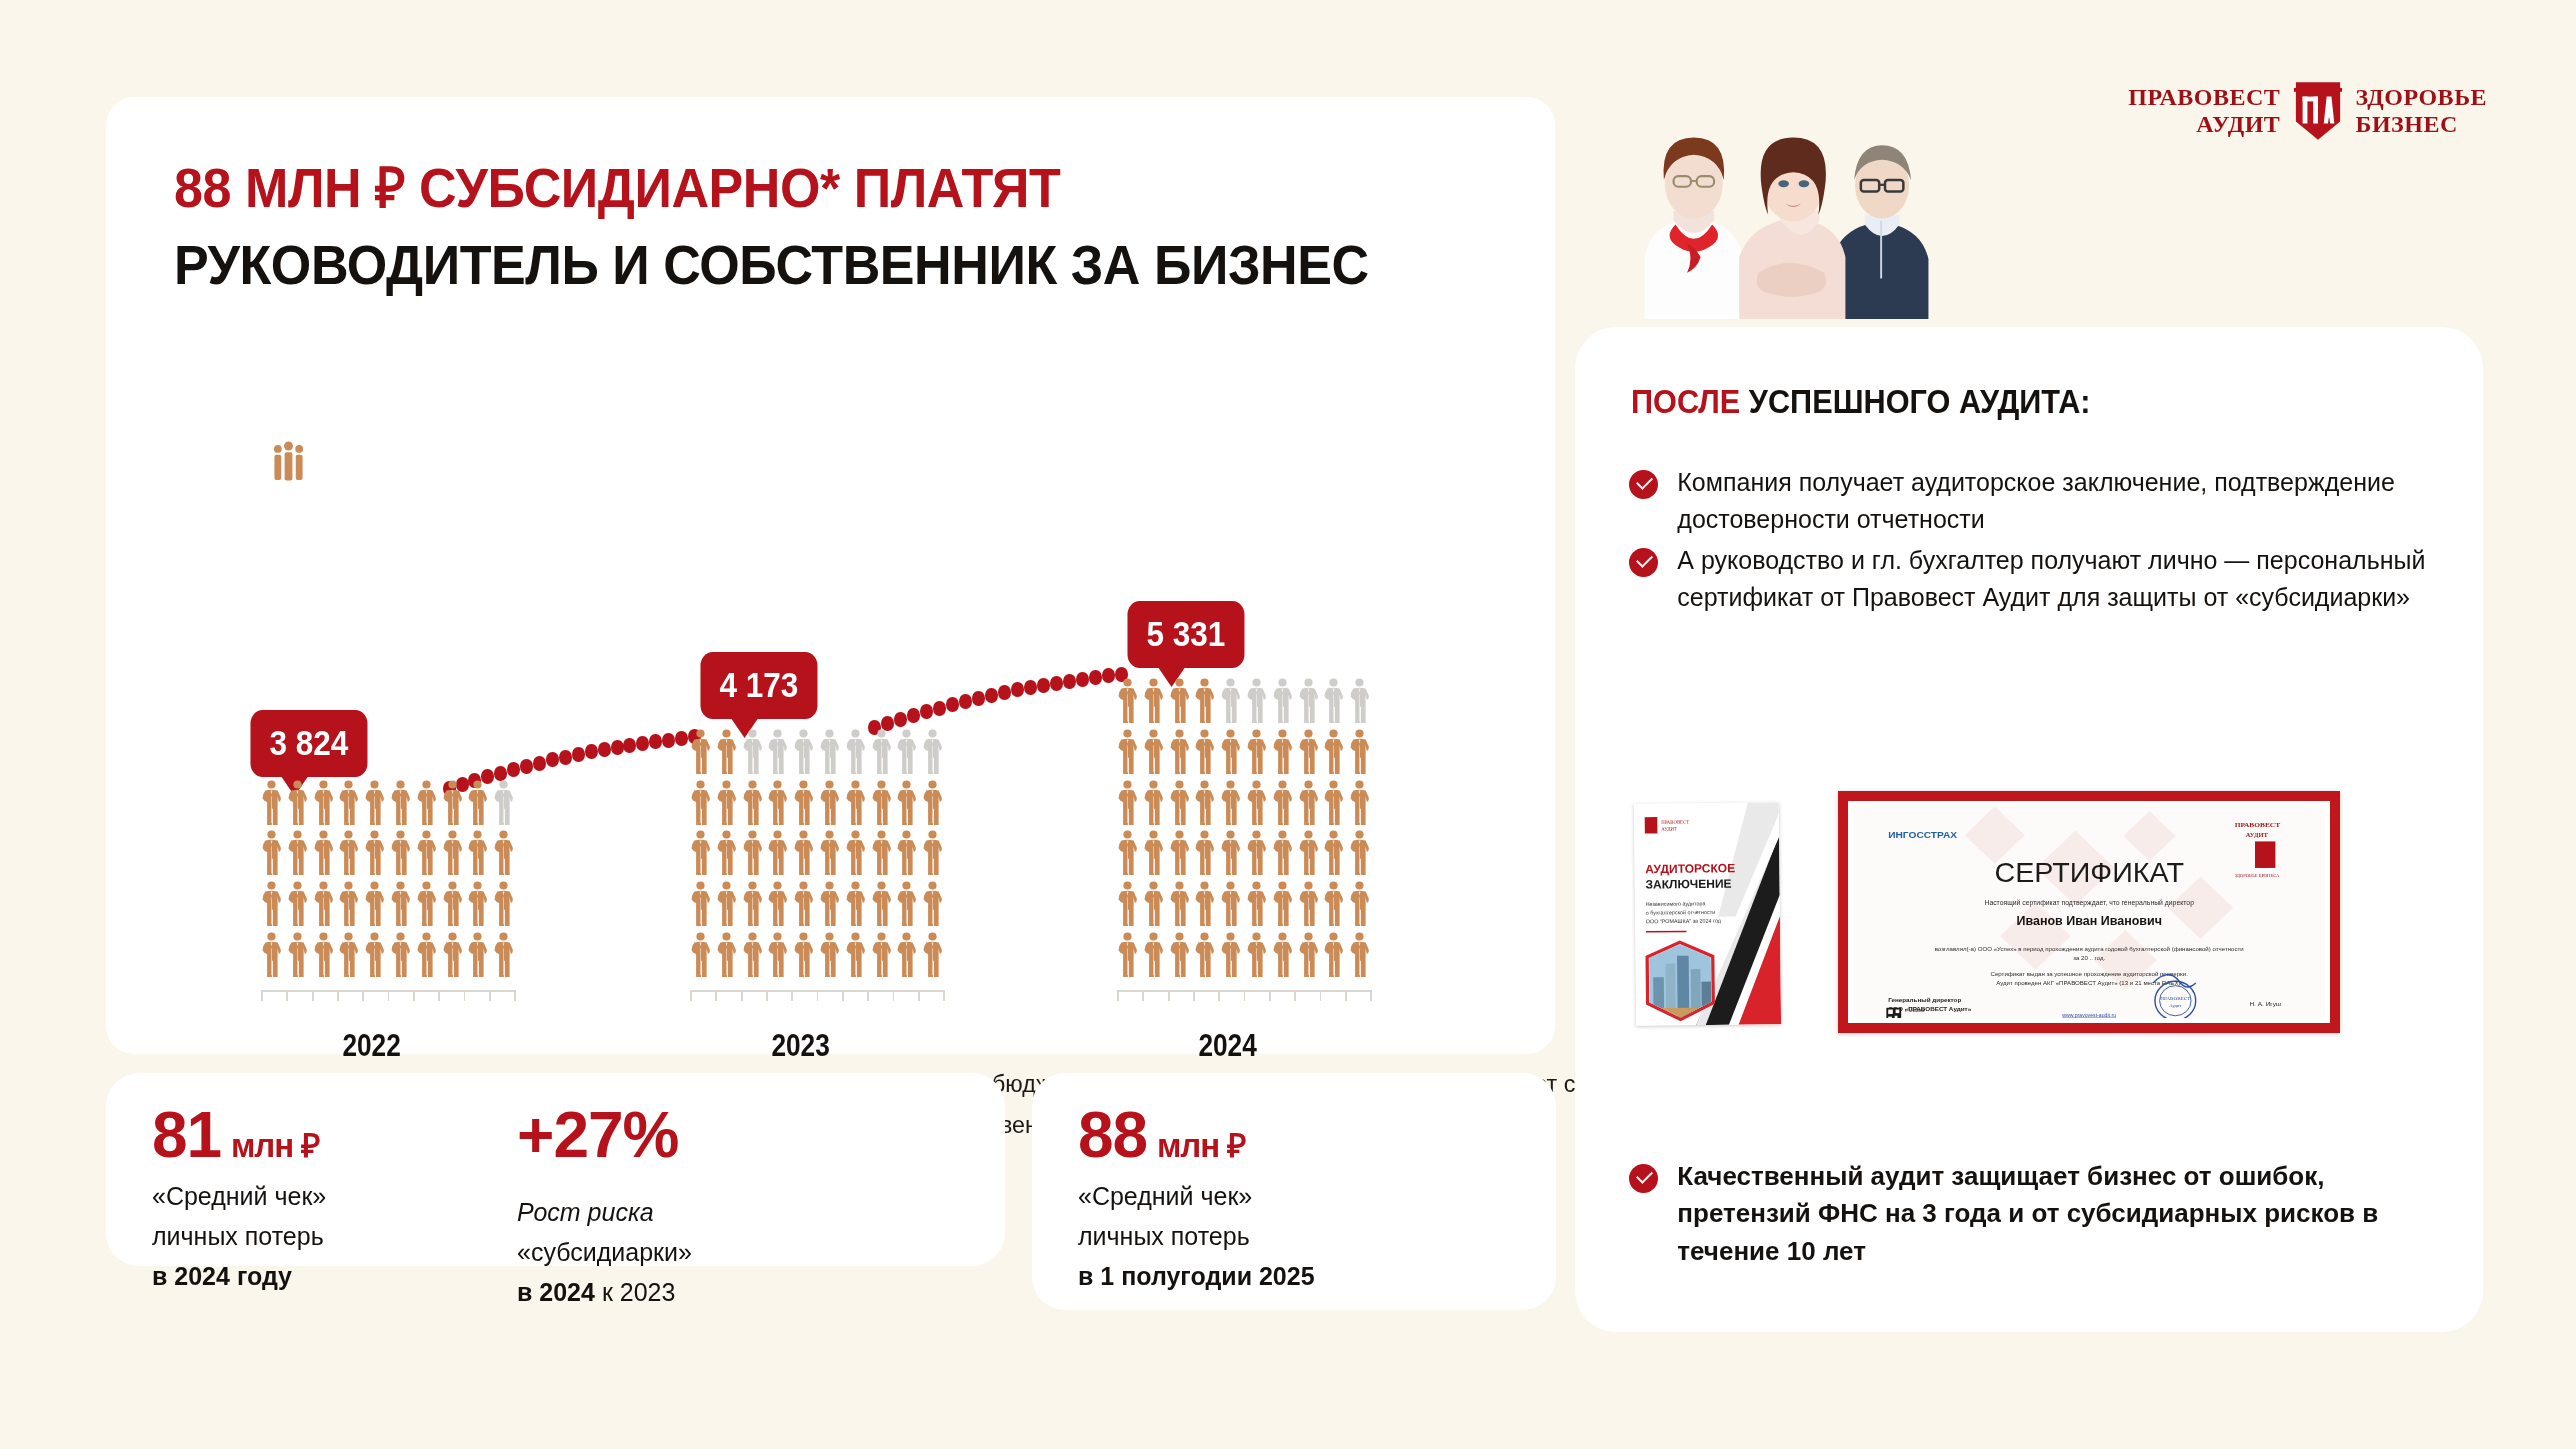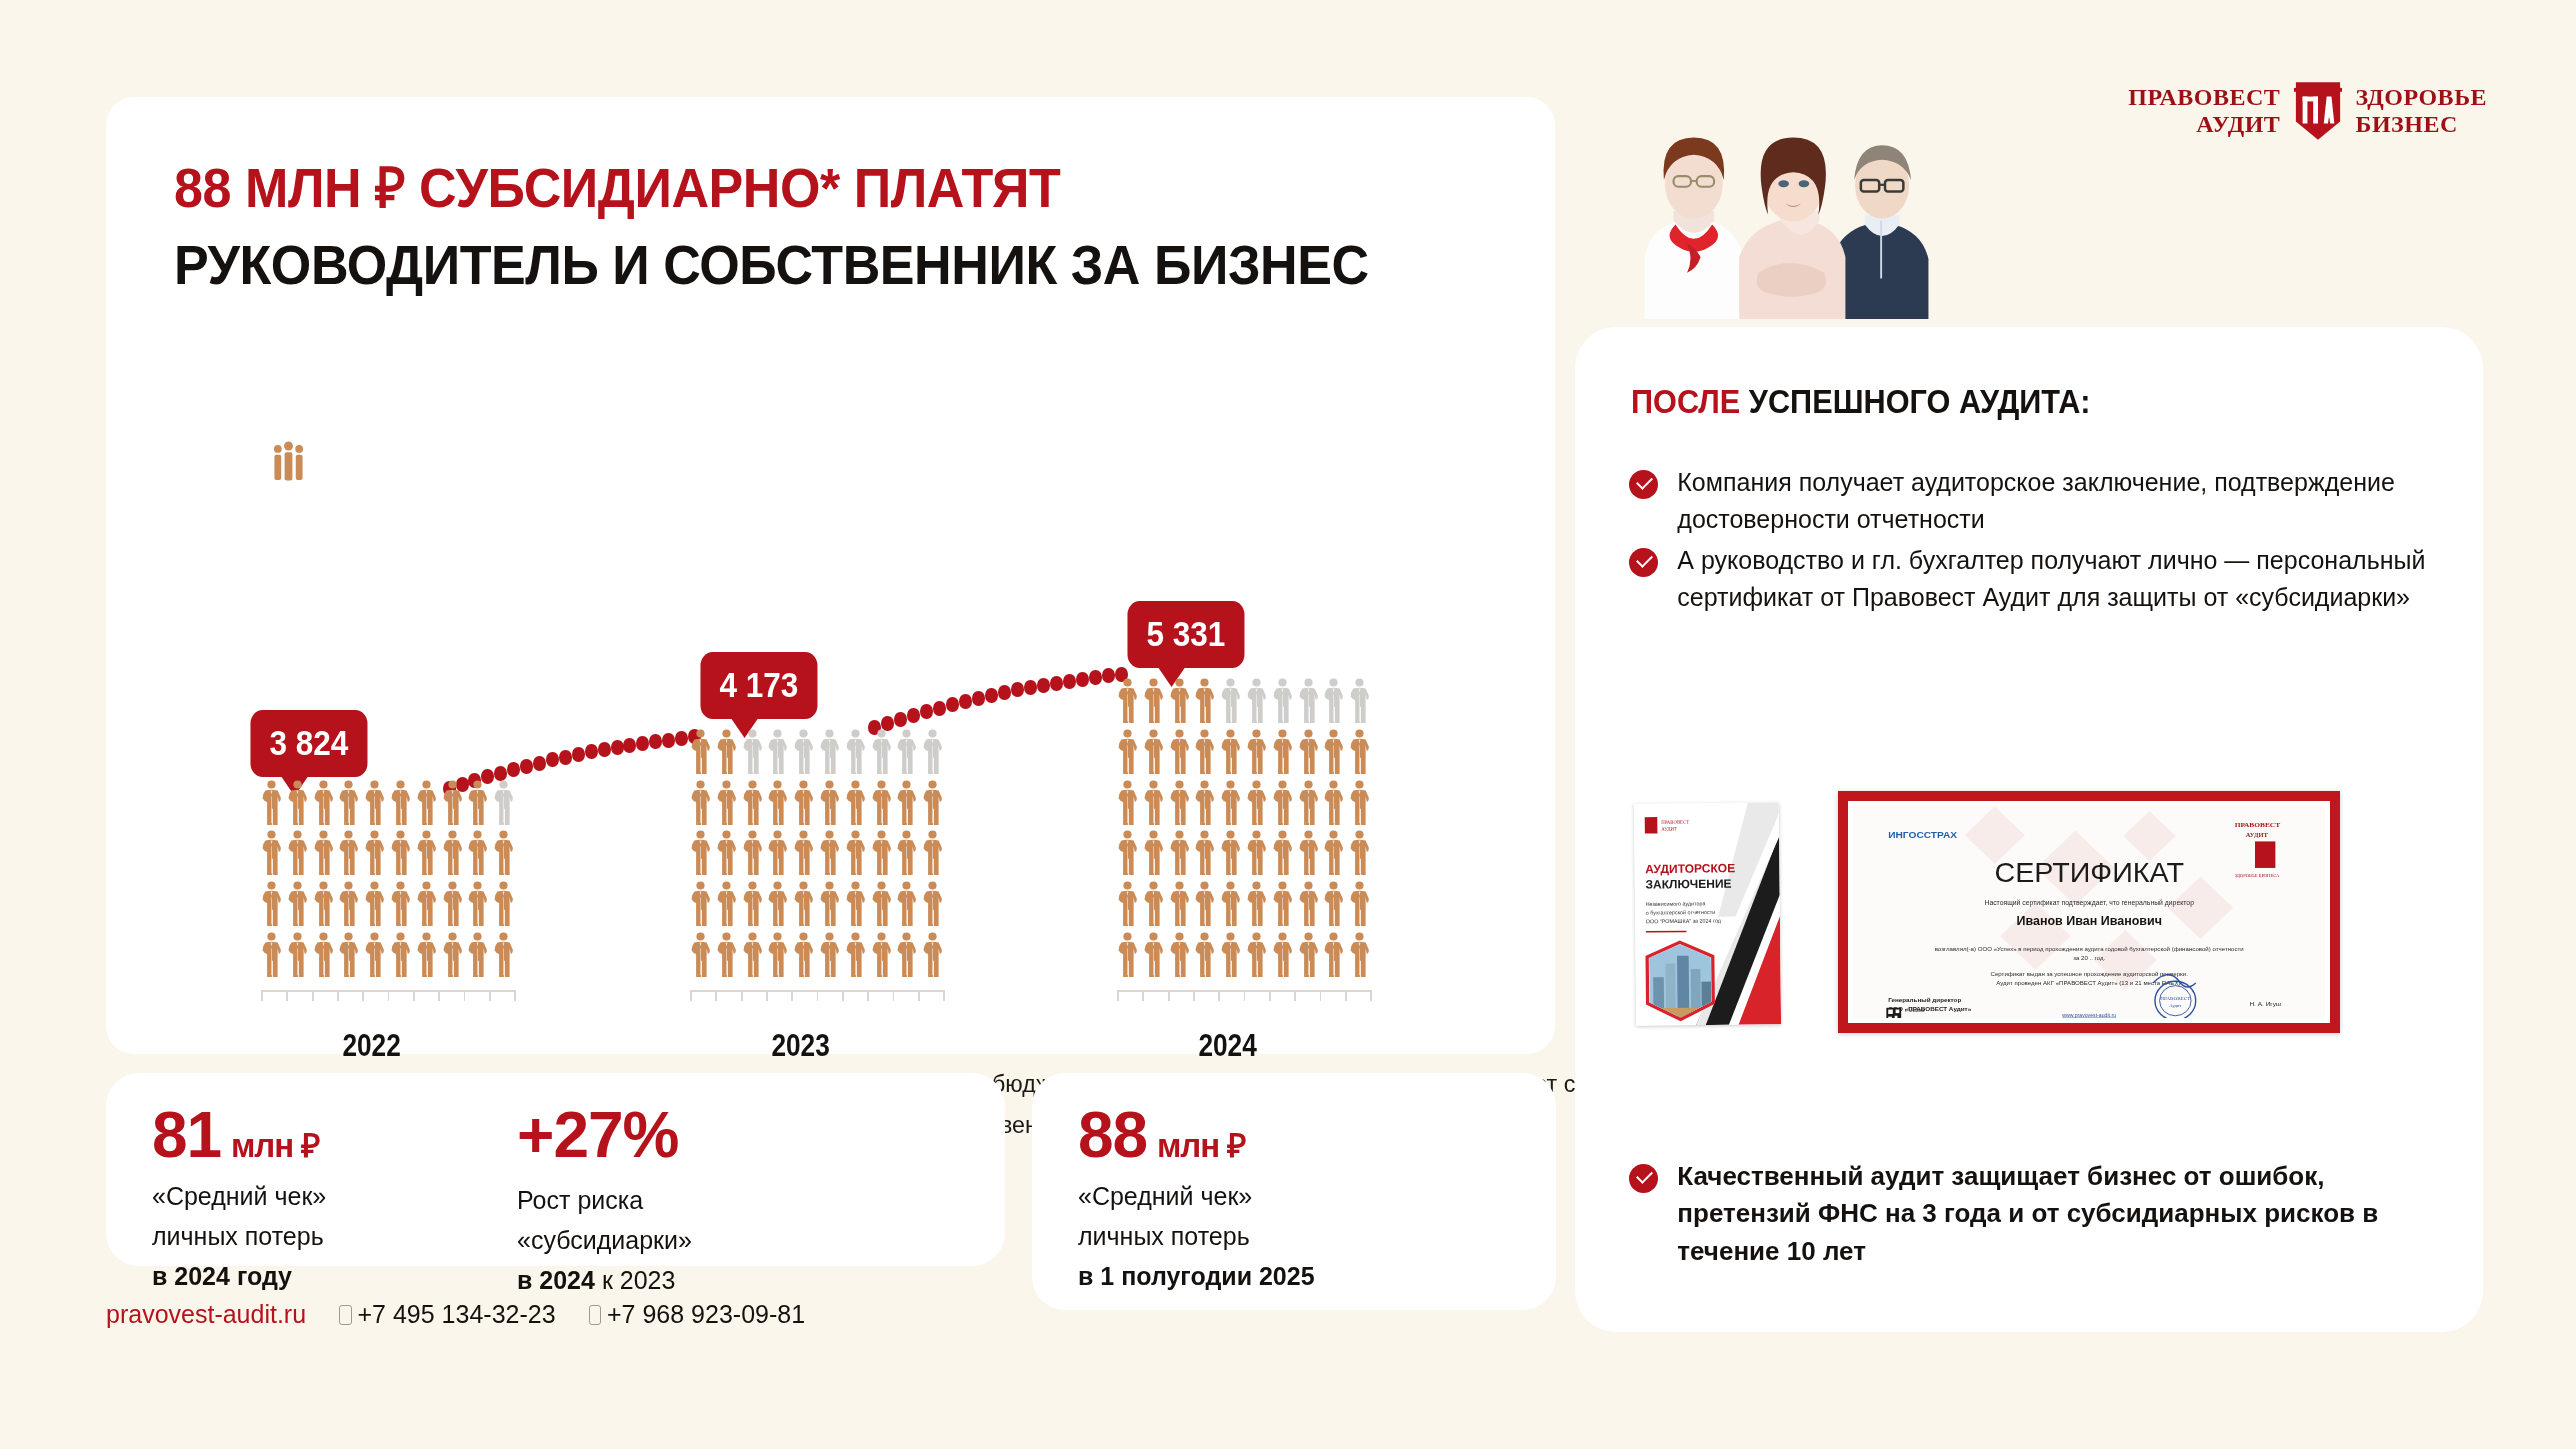--- a/index.html
+++ b/index.html
@@ -1202,52 +1202,41 @@
       </div>
       <div class="stat-line" style="margin-top:3.9px;">«Средний чек»</div>
       <div class="stat-line">личных потерь</div>
       <div class="stat-line">
         <b>в 2024</b><b> году</b>
       </div>
     </div>
 
     <div style="position:absolute; left:411px; top:25px;">
       <div class="stat-big">+27%</div>
-      <div class="stat-line" style="margin-top:8px;">Рост риска</div>
+      <div class="stat-line" style="margin-top:20px;font-style:italic;">Рост риска</div>
       <div class="stat-line">«субсидиарки»</div>
       <div class="stat-line">
         <b>в 2024</b><span> к 2023</span>
       </div>
     </div>
   </div>
 
   <div class="stat-card" style="left:1032px; top:1073px; width:524px; height:237px;">
     <div style="position:absolute; left:46px; top:25px;">
       <div class="stat-big">
         <span>88</span><span class="unit" style="margin-left:9.7px;">млн ₽</span>
       </div>
       <div class="stat-line" style="margin-top:3.9px;">«Средний чек»</div>
       <div class="stat-line">личных потерь</div>
       <div class="stat-line">
         <b>в 1 полугодии 2025</b>
       </div>
     </div>
   </div>
 
-  <div class="footer">
-    <span class="site">pravovest-audit.ru</span>
-    <span class="phone">
-      <span class="ph-ic"></span>
-      <span>+7 495 134-32-23</span>
-    </span>
-    <span class="phone">
-      <span class="ph-ic"></span>
-      <span>+7 968 923-09-81</span>
-    </span>
-  </div>
 
   <div class="photo">
     <svg viewBox="0 0 350 290" width="338" height="280">
 
       <g>
         <path d="M42 290 L42 225 Q48 196 78 188 L108 188 Q138 196 144 225 L144 290 Z" fill="#fdfdfd"></path>
         <path d="M72 188 q21 26 42 0 l0 -10 -42 0 z" fill="#f2e2dc"></path>
         <ellipse cx="93" cy="150" rx="30" ry="36" fill="#f3ddd1"></ellipse>
         <path d="M62 146 q-4 -44 31 -44 q35 0 31 44 q-6 -24 -31 -26 q-25 2 -31 26z" fill="#7b3a1e"></path>
         <rect x="72" y="142" width="18" height="11" rx="5" fill="none" stroke="#9a8b6a" stroke-width="2.2"></rect>

